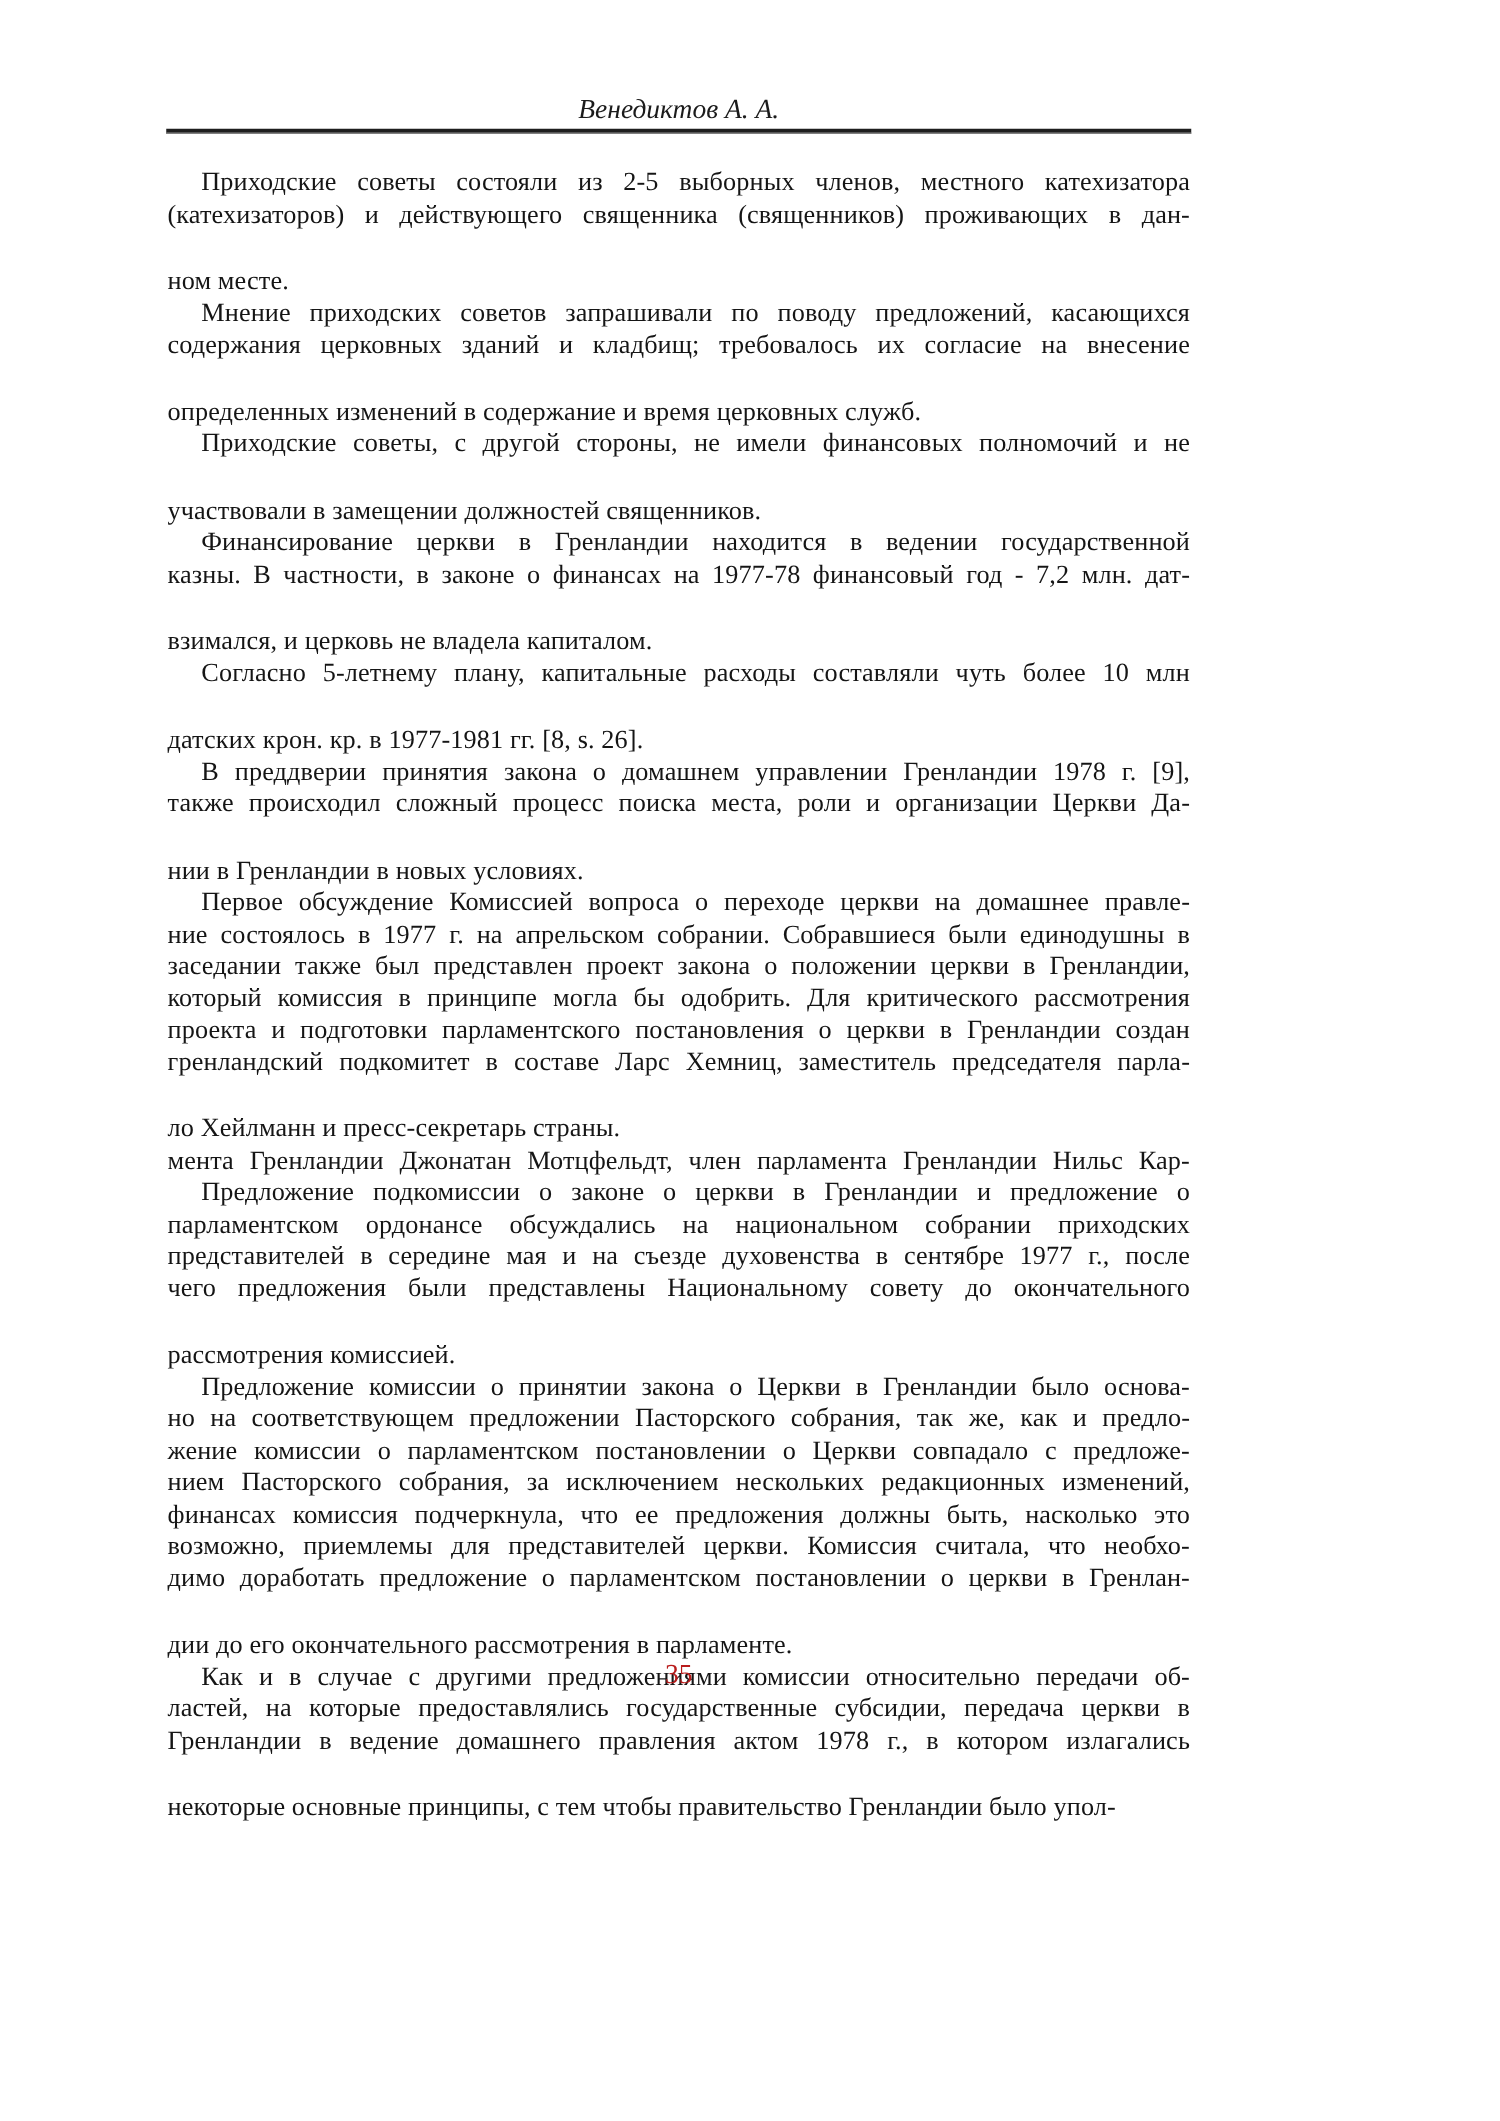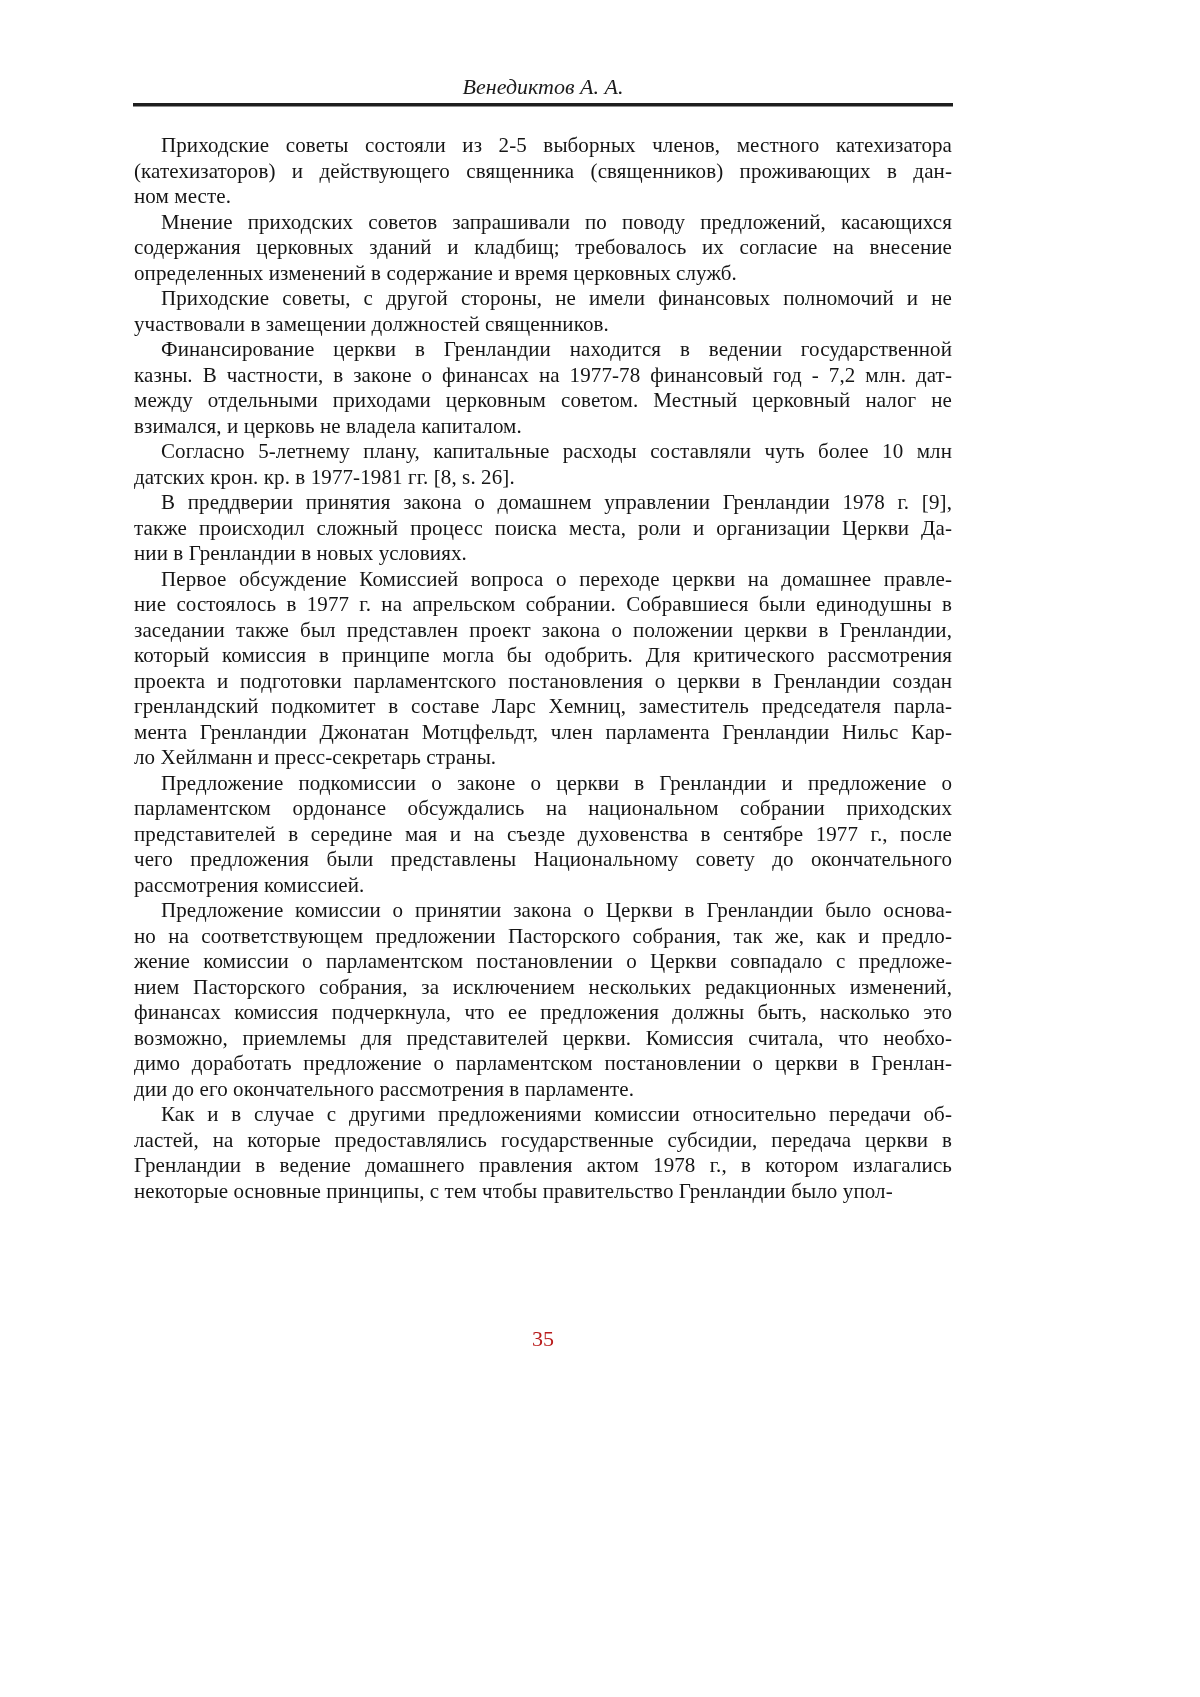--- a/index.html
+++ b/index.html
@@ -51,20 +51,21 @@
   .line {
     text-align: justify;
     text-align-last: justify;
     white-space: normal;
   }
   .line.first {
     text-indent: 27px;
   }
   .line.last {
     text-align-last: left;
+    margin-top: 28px;
   }
   .page-number {
     position: absolute;
     top: 1326px;
     left: 134px;
     width: 818px;
     text-align: center;
     font-size: 22px;
     line-height: 26px;
     color: #b91c1c;
@@ -87,41 +88,40 @@
         <div class="line">содержания церковных зданий и кладбищ; требовалось их согласие на внесение</div>
         <div class="line last">определенных изменений в содержание и время церковных служб.</div>
       </div>
       <div class="paragraph">
         <div class="line first">Приходские советы, с другой стороны, не имели финансовых полномочий и не</div>
         <div class="line last">участвовали в замещении должностей священников.</div>
       </div>
       <div class="paragraph">
         <div class="line first">Финансирование церкви в Гренландии находится в ведении государственной</div>
         <div class="line">казны. В частности, в законе о финансах на 1977-78 финансовый год - 7,2 млн. дат-</div>
-        <div class="line">между отдельными приходами церковным советом. Местный церковный налог не</div>
         <div class="line last">взимался, и церковь не владела капиталом.</div>
       </div>
       <div class="paragraph">
         <div class="line first">Согласно 5-летнему плану, капитальные расходы составляли чуть более 10 млн</div>
         <div class="line last">датских крон. кр. в 1977-1981 гг. [8, s. 26].</div>
       </div>
       <div class="paragraph">
         <div class="line first">В преддверии принятия закона о домашнем управлении Гренландии 1978 г. [9],</div>
         <div class="line">также происходил сложный процесс поиска места, роли и организации Церкви Да-</div>
         <div class="line last">нии в Гренландии в новых условиях.</div>
       </div>
       <div class="paragraph">
         <div class="line first">Первое обсуждение Комиссией вопроса о переходе церкви на домашнее правле-</div>
         <div class="line">ние состоялось в 1977 г. на апрельском собрании. Собравшиеся были единодушны в</div>
         <div class="line">заседании также был представлен проект закона о положении церкви в Гренландии,</div>
         <div class="line">который комиссия в принципе могла бы одобрить. Для критического рассмотрения</div>
         <div class="line">проекта и подготовки парламентского постановления о церкви в Гренландии создан</div>
         <div class="line">гренландский подкомитет в составе Ларс Хемниц, заместитель председателя парла-</div>
+        <div class="line last">ло Хейлманн и пресс-секретарь страны.</div>
         <div class="line">мента Гренландии Джонатан Мотцфельдт, член парламента Гренландии Нильс Кар-</div>
-        <div class="line last">ло Хейлманн и пресс-секретарь страны.</div>
       </div>
       <div class="paragraph">
         <div class="line first">Предложение подкомиссии о законе о церкви в Гренландии и предложение о</div>
         <div class="line">парламентском ордонансе обсуждались на национальном собрании приходских</div>
         <div class="line">представителей в середине мая и на съезде духовенства в сентябре 1977 г., после</div>
         <div class="line">чего предложения были представлены Национальному совету до окончательного</div>
         <div class="line last">рассмотрения комиссией.</div>
       </div>
       <div class="paragraph">
         <div class="line first">Предложение комиссии о принятии закона о Церкви в Гренландии было основа-</div>

